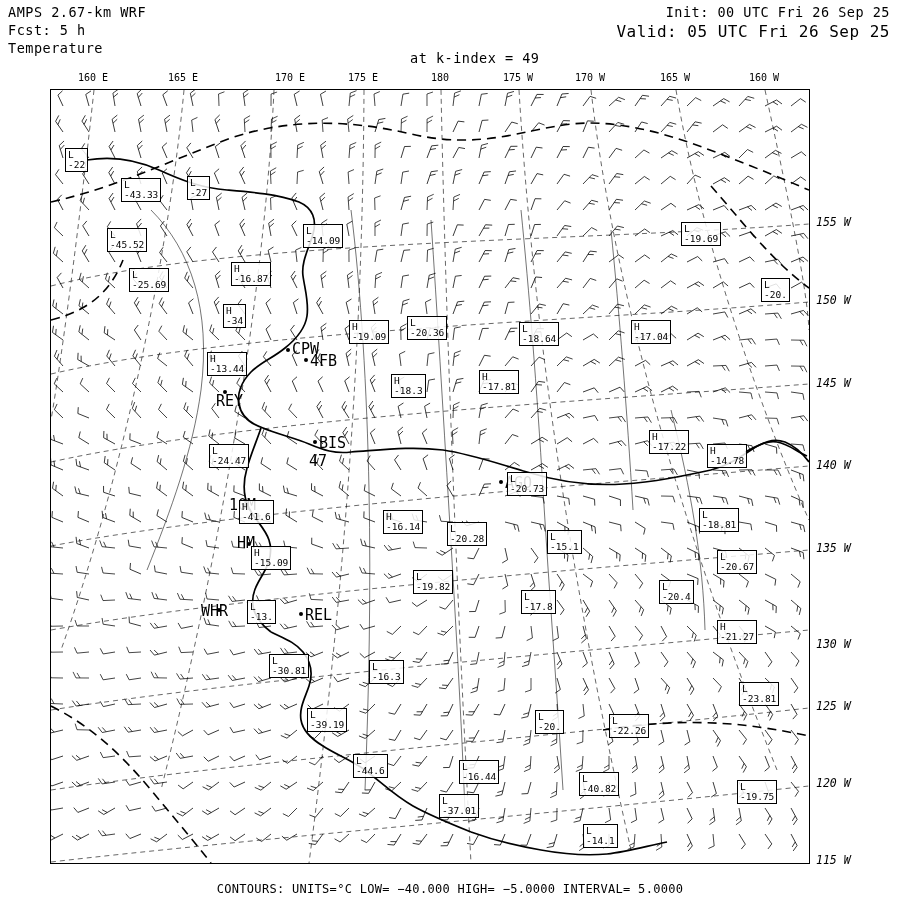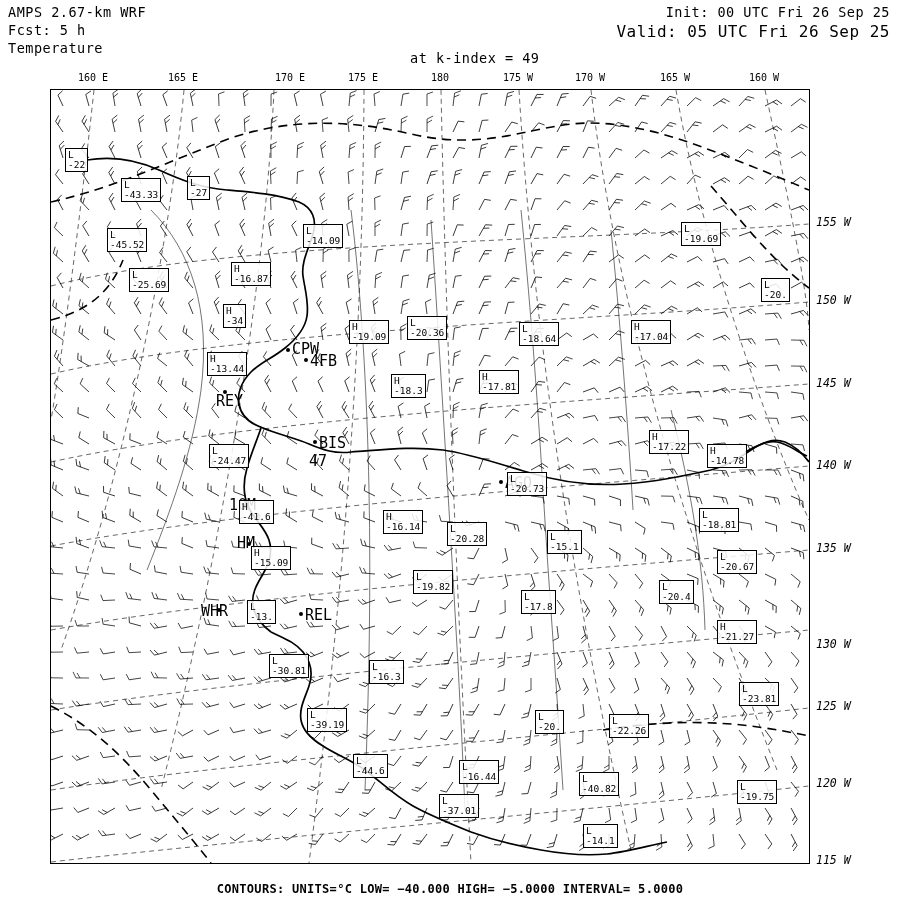--- a/index.html
+++ b/index.html
@@ -17,21 +17,21 @@
 
   
   .frame{position:absolute;left:50px;top:89px;width:760px;height:775px;border:1px solid #000;box-sizing:border-box;background:#fff;overflow:hidden;}
   .frame svg{position:absolute;left:0;top:0;}
 
   
   .toplab{position:absolute;top:72px;font-size:10px;transform:translateX(-50%);white-space:nowrap;}
   .rightlab{position:absolute;left:816px;font-size:11.5px;transform:translateY(-50%);white-space:nowrap;font-style:italic;}
 
   
-  .footer{position:absolute;left:0;top:882px;width:900px;text-align:center;font-size:12px;letter-spacing:.3px;font-weight:bold;}
+  .footer{position:absolute;left:0;top:882px;width:900px;text-align:center;font-size:12px;letter-spacing:.3px;}
 
   
   .vbox{position:absolute;border:1px solid #000;background:rgba(255,255,255,0.85);
         font-size:9.5px;line-height:1.05;padding:1px 2px 1px 2px;white-space:nowrap;}
   .vbox .hl{display:block;font-size:9.5px;}
   .vbox .vv{display:block;font-size:9.5px;}
 
   
   .stn{position:absolute;width:4px;height:4px;background:#000;border-radius:50%;}
   .stnlab{position:absolute;font-size:15px;white-space:nowrap;}

